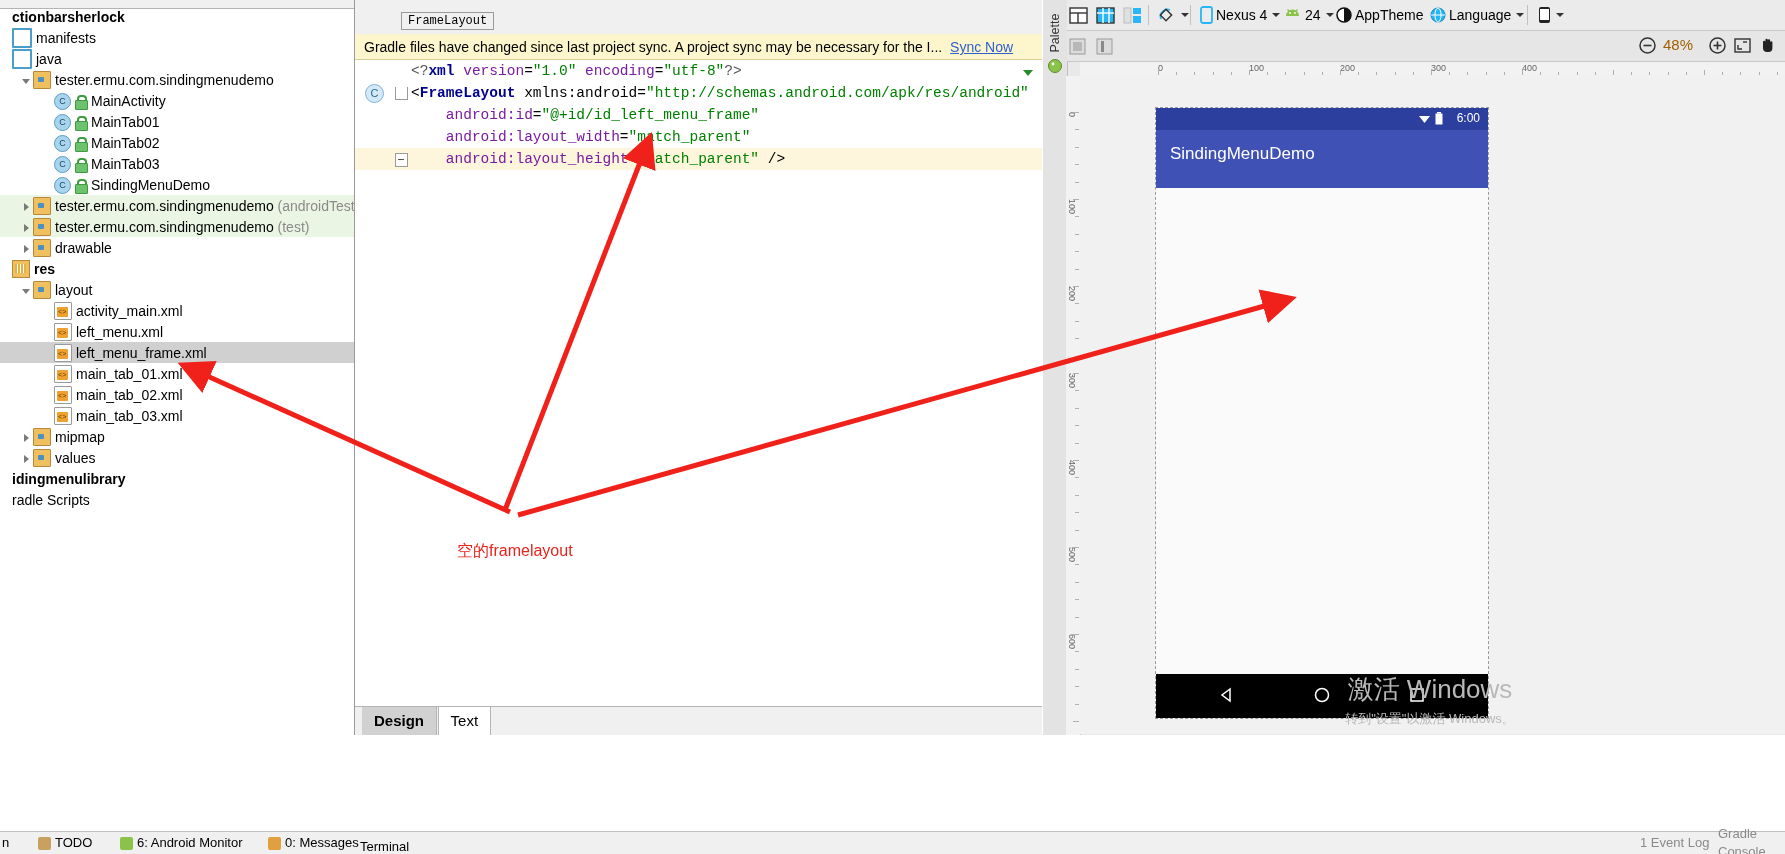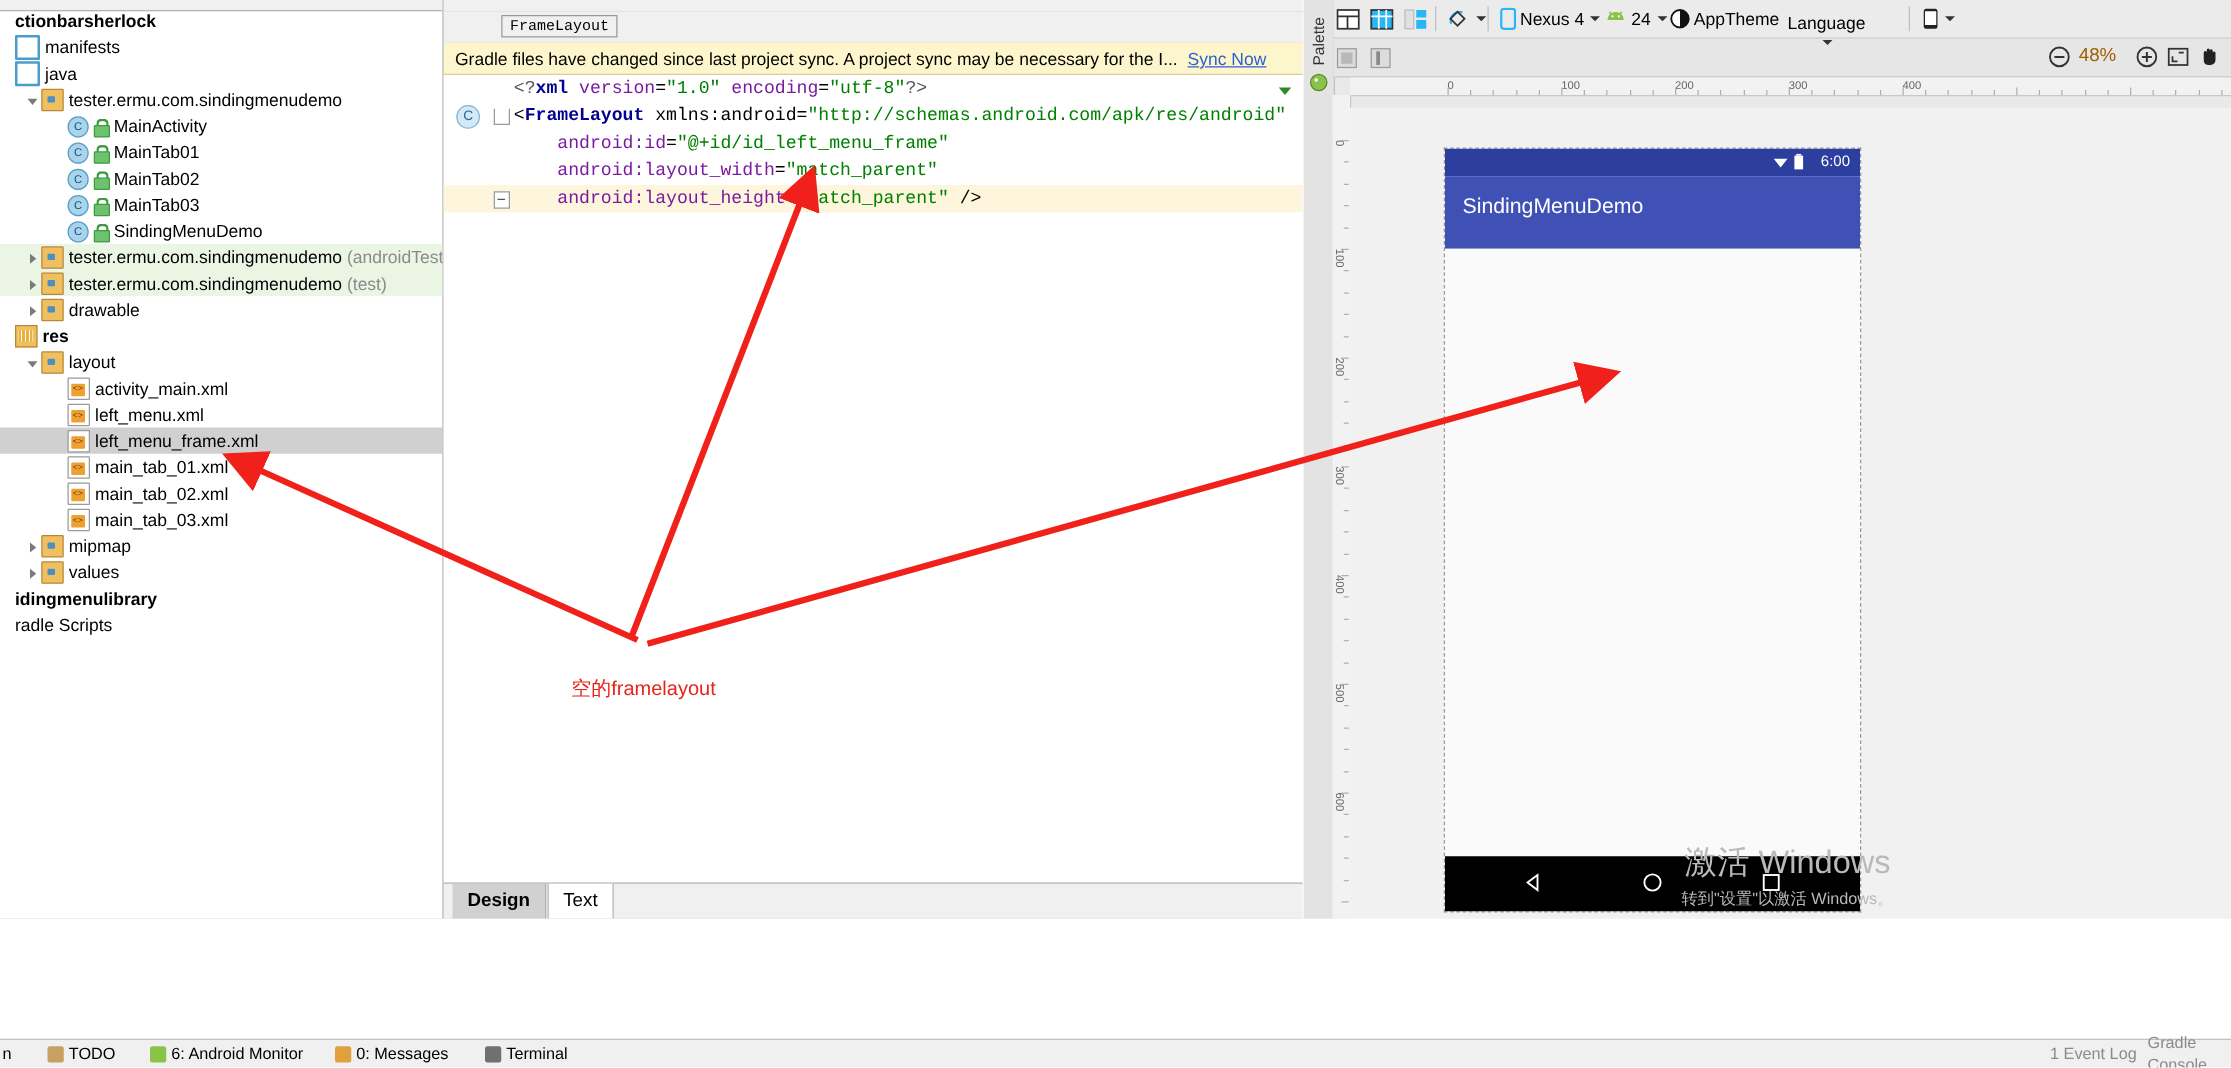--- a/index.html
+++ b/index.html
@@ -85,21 +85,21 @@
   #preview-toolbar2{position:absolute;left:24px;top:31px;width:718px;height:30px;background:#e6e6e6;border-bottom:1px solid #c8c8c8;}
   .tbitem{position:absolute;top:4px;height:22px;line-height:22px;font-size:14px;display:flex;align-items:center;gap:3px;}
   .tbsep{position:absolute;top:5px;width:1px;height:20px;background:#c0c0c0;}
   .caret-dn{display:inline-block;width:0;height:0;border-top:4px solid #333;border-left:4px solid transparent;border-right:4px solid transparent;margin-left:2px;}
 
   
   #ruler-h{position:absolute;left:1080px;top:62px;width:705px;height:14px;background:#f2f2f2;border-bottom:1px solid #c8c8c8;}
   #ruler-v{position:absolute;left:1066px;top:76px;width:14px;height:659px;background:#f2f2f2;border-right:1px solid #c8c8c8;}
   .rtick{position:absolute;font-size:9px;color:#666;}
   .rtickmark{position:absolute;background:#b0b0b0;}
-  #canvas{position:absolute;left:1080px;top:86px;width:705px;height:659px;background:#f1f1f1;}
+  #canvas{position:absolute;left:1080px;top:75px;width:705px;height:659px;background:#f1f1f1;}
   #device-frame{position:absolute;left:75px;top:32px;width:332px;height:610px;border:1px dashed #9a9a9a;background:#fafafa;}
   #device-statusbar{position:absolute;left:0;top:0;width:100%;height:22px;background:#2c3e9e;}
   #device-appbar{position:absolute;left:0;top:22px;width:100%;height:58px;background:#3f51b5;}
   #device-title{position:absolute;left:14px;top:36px;color:#fff;font-size:17px;}
   #status-clock{position:absolute;right:8px;top:3px;color:#fff;font-size:12px;}
   #device-content{position:absolute;left:0;top:80px;width:100%;bottom:44px;background:#fafafa;}
   #device-navbar{position:absolute;left:0;bottom:0;width:100%;height:44px;background:#000;}
   .navglyph{position:absolute;top:12px;width:18px;height:18px;}
 
   
@@ -241,21 +241,21 @@
   <span>24</span>
   <span class="caret-dn"></span>
 </div>
 <div class="abs tbitem" style="left:1336px;">
   <svg width="16" height="16" viewBox="0 0 16 16">
     <circle cx="8" cy="8" r="7" fill="#fff" stroke="#111" stroke-width="1.5"></circle>
     <path d="M8 1 A7 7 0 0 1 8 15 Z" fill="#111"></path>
   </svg>
   <span>AppTheme</span>
 </div>
-<div class="abs tbitem" style="left:1430px;flex-direction:column;">
+<div class="abs tbitem" style="left:1430px;">
   <svg width="16" height="16" viewBox="0 0 16 16">
     <circle cx="8" cy="8" r="7" fill="#29b6f6" stroke="#0d84bd" stroke-width="1"></circle>
     <ellipse cx="8" cy="8" rx="3" ry="7" fill="none" stroke="#fff" stroke-width="1"></ellipse>
     <line x1="1" y1="8" x2="15" y2="8" stroke="#fff" stroke-width="1"></line>
   </svg>
   <span>Language</span>
   <span class="caret-dn"></span>
 </div>
 <div class="abs tbsep" style="left:1527px;"></div>
 <div class="abs tbitem" style="left:1538px;">
@@ -456,21 +456,21 @@
         <span>TODO</span>
       </div>
       <div class="twbtn" style="left: 120px;">
         <span style="display: inline-block; width: 13px; height: 13px; background: rgb(139, 195, 74); border-radius: 2px;"></span>
         <span>6: Android Monitor</span>
       </div>
       <div class="twbtn" style="left: 268px;">
         <span style="display: inline-block; width: 13px; height: 13px; background: rgb(224, 160, 64); border-radius: 2px;"></span>
         <span>0: Messages</span>
       </div>
-      <div class="twbtn" style="left: 388px;">
+      <div class="twbtn" style="left: 360px; flex-direction: column;">
         <span style="display: inline-block; width: 13px; height: 13px; background: rgb(112, 112, 112); border-radius: 2px;"></span>
         <span>Terminal</span>
       </div>
       <div class="twbtn" style="left: 1640px; color: rgb(138, 138, 138);">
         <span>1 Event Log</span>
       </div>
       <div class="twbtn" style="left: 1718px; color: rgb(138, 138, 138);">
         <span>Gradle Console</span>
       </div>
     </div>

